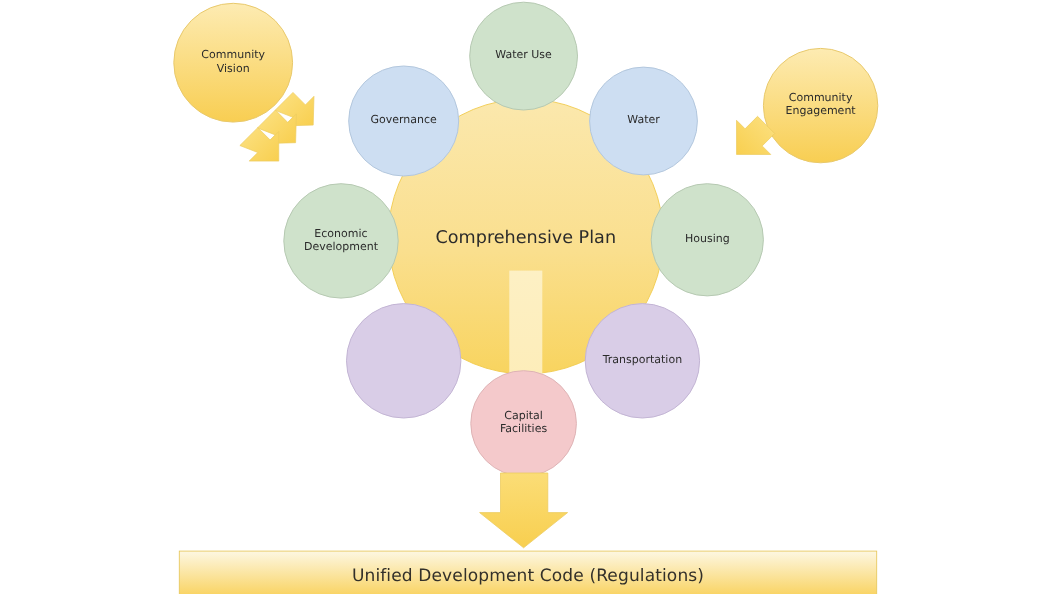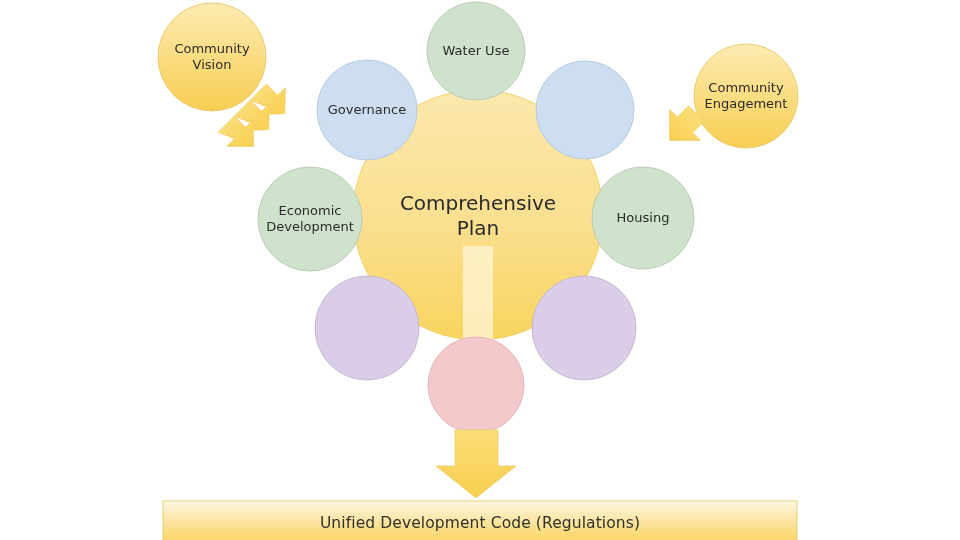--- a/index.html
+++ b/index.html
@@ -22,27 +22,27 @@
     width: 960px;
     height: 540px;
   }
   .node-label {
     position: absolute;
     display: flex;
     align-items: center;
     justify-content: center;
     text-align: center;
     color: #2b2b2b;
-    font-size: 13px;
+    font-size: 10px;
     line-height: 1.25;
     pointer-events: none;
     white-space: pre-line;
   }
   .center-label {
-    font-size: 20px;
+    font-size: 16px;
   }
   .banner-label {
     position: absolute;
     display: flex;
     align-items: center;
     justify-content: center;
     color: #33302a;
     font-size: 15.5px;
     letter-spacing: 0.1px;
   }
@@ -115,24 +115,28 @@
   </svg>
 
   <div class="node-label" style="left:152px; top:27px; width:120px; height:60px;">Community
 Vision</div>
 
   <div class="node-label" style="left:681px; top:66px; width:130px; height:60px;">Community
 Engagement</div>
 
   <div class="node-label" style="left:416px; top:36px; width:120px; height:30px;">Water Use</div>
 
+  <div class="node-label" style="left:525px; top:95px; width:120px; height:30px;">Water</div>
 
   <div class="node-label" style="left:583px; top:203px; width:120px; height:30px;">Housing</div>
 
+  <div class="node-label" style="left:524px; top:313px; width:120px; height:30px;">Transportation</div>
 
+  <div class="node-label" style="left:421px; top:363px; width:110px; height:44px;">Capital
+Facilities</div>
 
 
   <div class="node-label" style="left:307px; top:95px; width:120px; height:30px;">Governance</div>
 
   <div class="node-label" style="left:250px; top:197px; width:120px; height:44px;">Economic
 Development</div>
 
   <div class="node-label center-label" style="left:378px; top:203px; width:200px; height:26px;">Comprehensive Plan</div>
 
   <div class="banner-label" style="left:163px; top:501px; width:634px; height:43px;">Unified Development Code (Regulations)</div>

